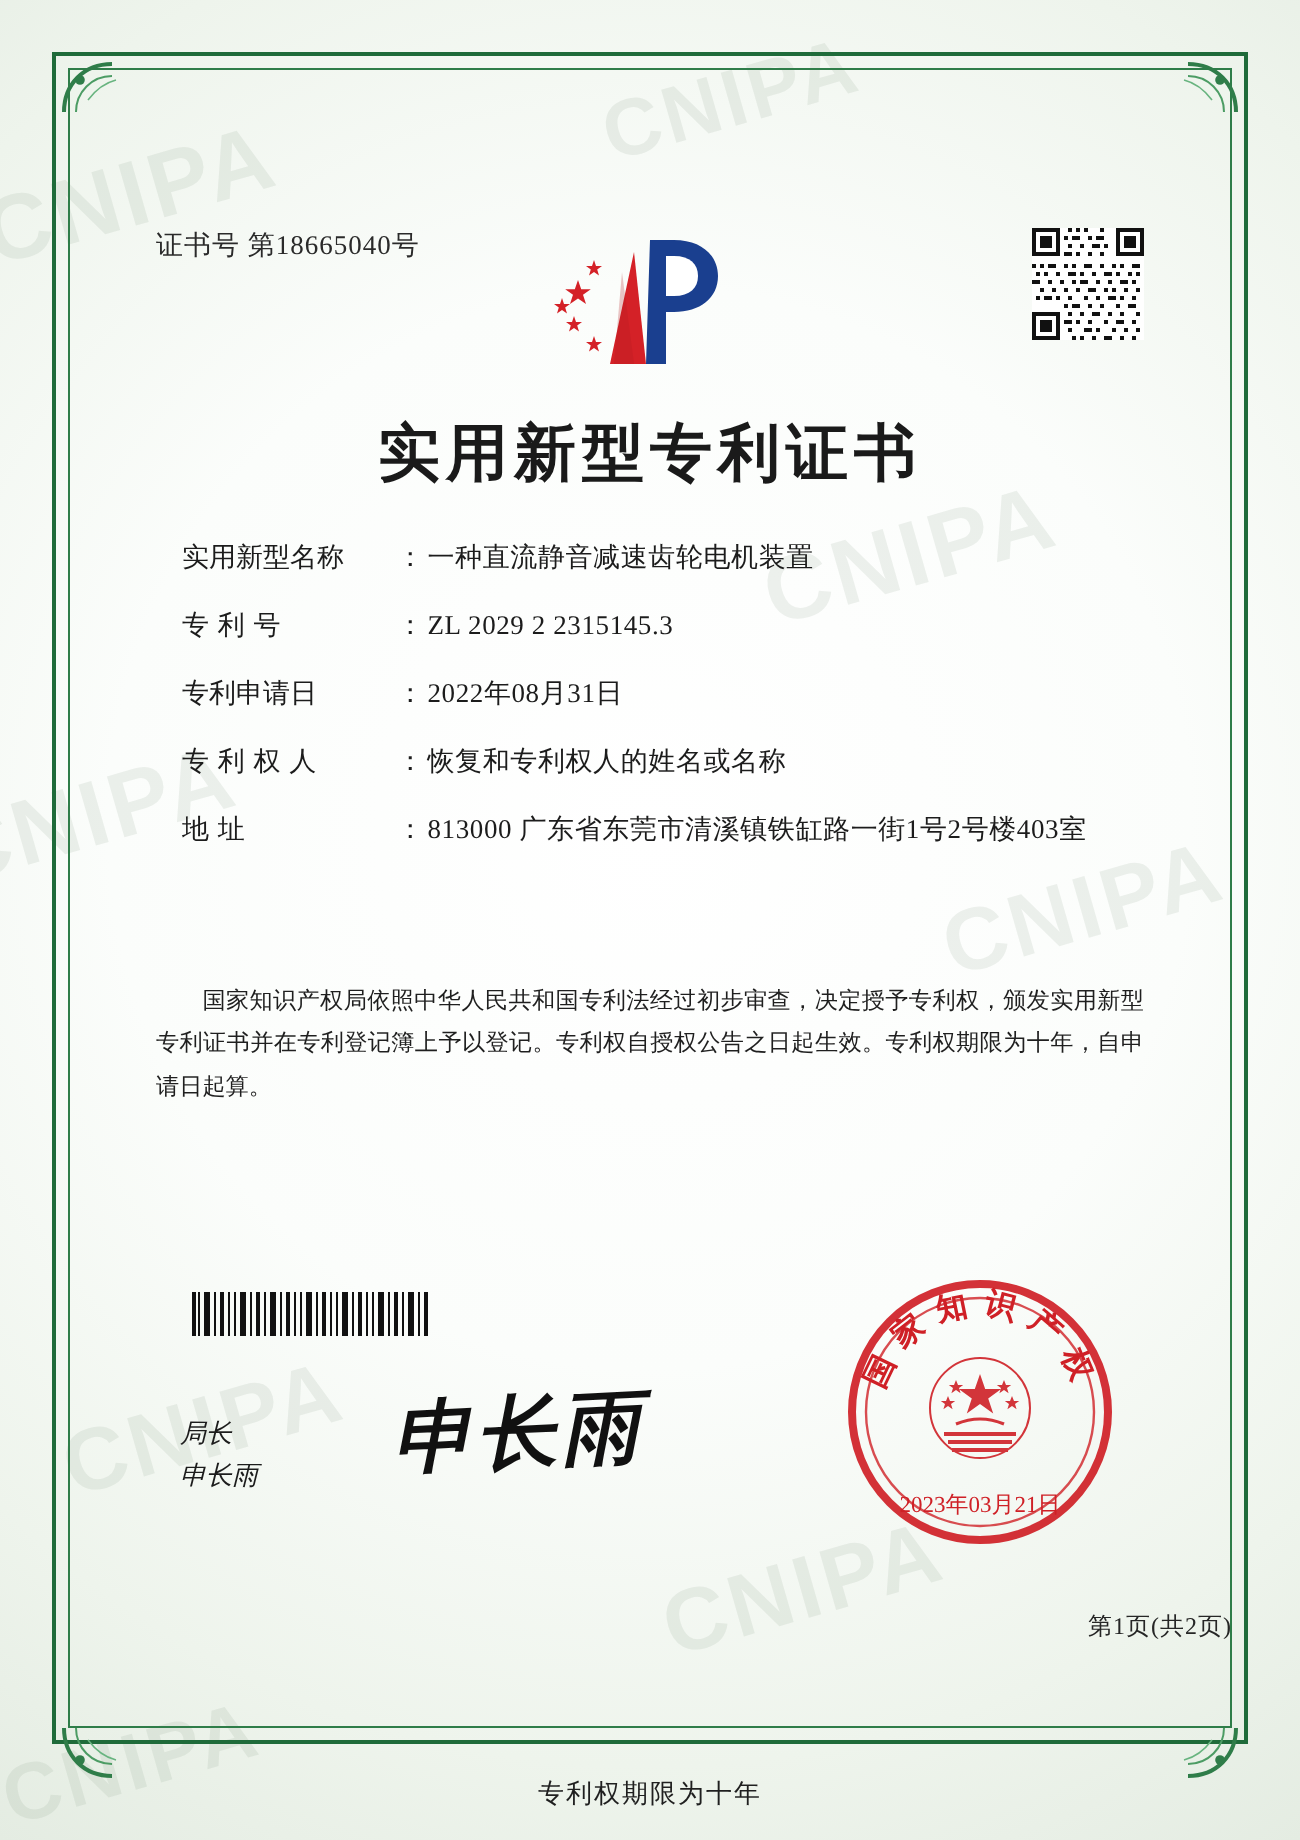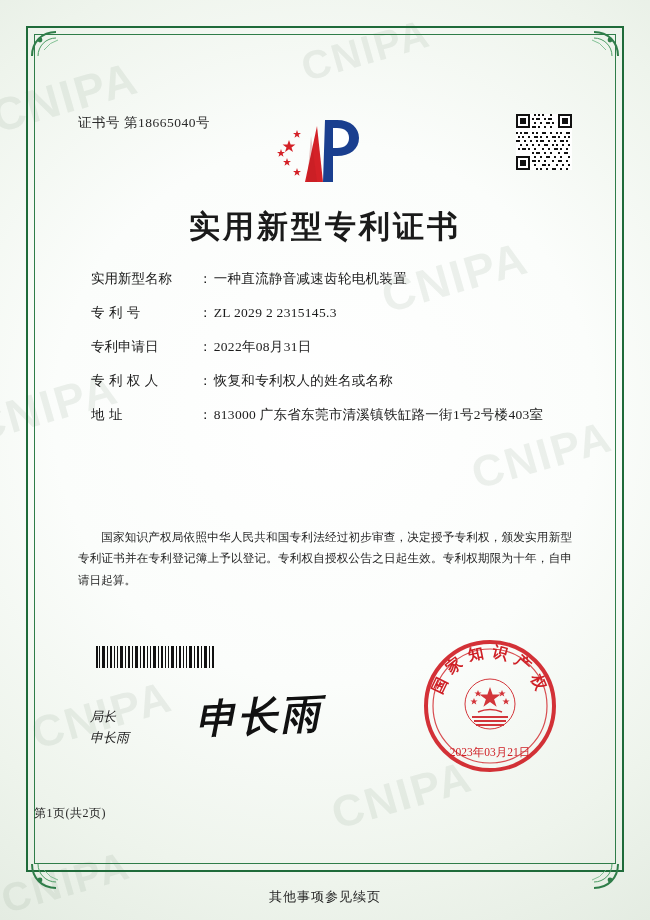--- a/index.html
+++ b/index.html
@@ -134,27 +134,27 @@
     letter-spacing: 0.3px;
   }
   .f-extra-label {
     display: inline-block;
     margin-left: 44px;
     letter-spacing: 0.5px;
   }
 
   .paras {
     position: absolute;
-    left: 44px; top: 492px;
+    left: 44px; top: 456px;
     width: 494px;
     font-size: 11.6px;
     line-height: 1.85;
     color: #1f1f1f;
     text-align: justify;
-    font-family: Liberation Sans, sans-serif;
+    font-family: Liberation Serif, serif;
   }
   .paras p {
     margin: 0 0 8px 0;
     text-indent: 2em;
   }
 
   
   .barcode {
     position: absolute;
     left: 62px; top: 612px;
@@ -185,21 +185,21 @@
   .seal {
     position: absolute;
     left: 382px; top: 598px;
     width: 148px; height: 148px;
   }
   .seal svg { display: block; }
 
   .page-num {
     position: absolute;
     left: 0; right: 0; bottom: 42px;
-    text-align: left;
+    text-align: right;
     font-size: 12px;
     color: #262626;
     letter-spacing: 0.5px;
   }
 
   .footer-note {
     position: absolute;
     left: 0; right: 0; bottom: 14px;
     text-align: center;
     font-size: 13px;
@@ -492,14 +492,14 @@
         <text font-size="15.5" font-weight="bold" fill="#cf2026" font-family="'Liberation Serif','DejaVu Serif',serif" letter-spacing="7">
           <textPath href="#sealArcTop" startOffset="7%">国家知识产权局</textPath>
         </text>
         <text x="74" y="124" text-anchor="middle" font-size="11.5" fill="#cf2026" font-family="'Liberation Serif','DejaVu Serif',serif">2023年03月21日</text>
       </svg>
     </div>
 
     <div class="page-num">第1页(共2页)</div>
   </div>
 
-  <div class="footer-note">其他事项参见续页</div>
+  <div class="footer-note">专利权期限为十年</div>
 </div>
 
 </body></html>

